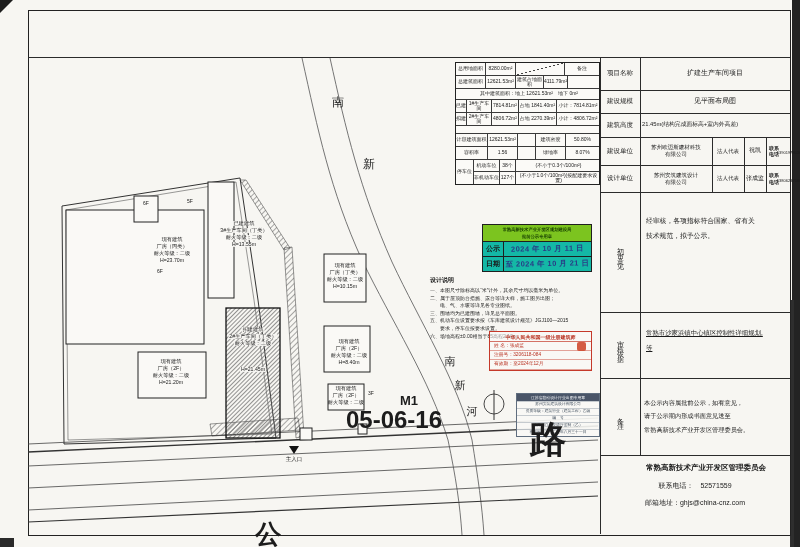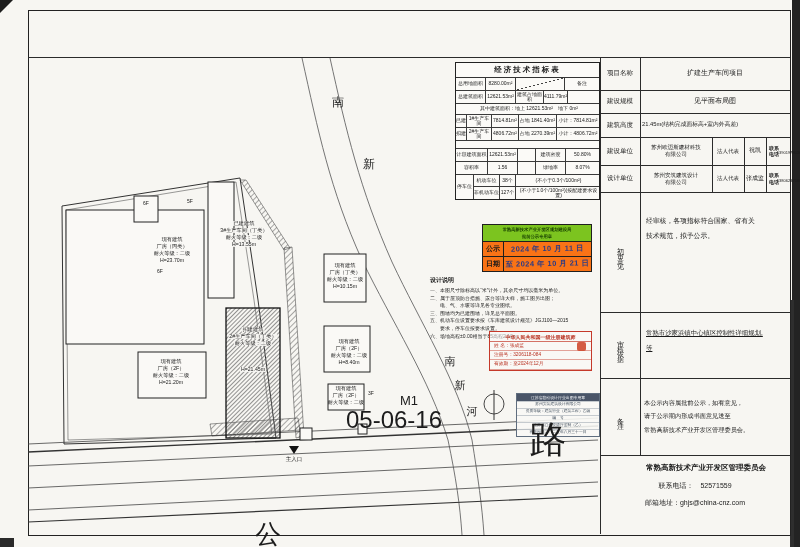--- a/index.html
+++ b/index.html
@@ -22,42 +22,42 @@
   #title{position:absolute;left:28px;top:20px;width:762px;text-align:center;font-size:21px;font-weight:bold;letter-spacing:11px;color:#141414;}
   
   #econ{position:absolute;left:455px;top:62px;width:145px;border:1.2px solid #222;background:rgba(251,250,247,.96);z-index:5;box-sizing:border-box;}
   .et-title{height:14px;border-bottom:1px solid #333;display:flex;align-items:center;justify-content:center;font-size:7.5px;font-weight:bold;letter-spacing:2px;}
   .er{display:flex;border-bottom:1px solid #3a3a3a;box-sizing:border-box;}
   .er:last-child{border-bottom:none;}
   .ec{border-right:1px solid #3a3a3a;font-size:5px;display:flex;align-items:center;justify-content:center;text-align:center;overflow:hidden;line-height:1.05;box-sizing:border-box;}
   .ec.nb{border-right:none;}
   .diag{background:linear-gradient(to bottom right,transparent 48.5%,#444 48.5%,#444 51.5%,transparent 51.5%);}
   
-  #notice{position:absolute;left:482px;top:224px;width:110px;border:1.3px solid #1f1f1f;background:#f97316;z-index:6;box-sizing:border-box;}
+  #notice{position:absolute;left:482px;top:224px;width:110px;border:1.3px solid #1f1f1f;background:#14b8a6;z-index:6;box-sizing:border-box;}
   #notice .band{background:#7cc41f;color:#143b00;font-weight:bold;font-size:4.3px;line-height:7px;text-align:center;padding:1px 0;}
   .nrow{display:flex;border-top:1px solid #1f1f1f;height:14px;}
   .nlab{width:20px;border-right:1px solid #1f1f1f;display:flex;align-items:center;justify-content:center;font-size:7px;font-weight:bold;}
   .ndate{flex:1;display:flex;align-items:center;justify-content:center;font-size:7.4px;font-weight:bold;color:#2a3b86;transform:rotate(-1deg);letter-spacing:.5px;}
   
   #notes{position:absolute;left:430px;top:276px;width:158px;z-index:4;}
   #notes .nt{font-size:6px;font-weight:bold;margin-bottom:2px;}
   #notes .nb2{font-size:5px;line-height:7.6px;color:#1e1e1e;}
   
   #astamp{position:absolute;left:489px;top:331px;width:103px;border:1.5px solid #c5392a;color:#b93222;z-index:6;background:rgba(251,250,247,.55);box-sizing:border-box;}
   #astamp .at{font-size:5px;font-weight:bold;text-align:center;padding:1.5px 0;border-bottom:1px solid rgba(197,57,42,.7);}
   #astamp .ar{font-size:4.8px;line-height:8.2px;padding-left:4px;border-bottom:1px solid rgba(197,57,42,.45);}
   #astamp .ar:last-child{border-bottom:none;}
   #aseal{position:absolute;right:5px;top:10px;width:9px;height:9px;background:#cf4a30;border-radius:2px;opacity:.9;}
   
   #cstamp{position:absolute;left:516px;top:393px;width:84px;border:1px solid #5f6d7e;background:rgba(248,248,245,.9);z-index:5;box-sizing:border-box;}
   #cstamp .cb{background:#4a5568;color:#eef1f4;font-size:3.9px;text-align:center;line-height:7px;}
   #cstamp .cr{font-size:3.8px;line-height:5.9px;text-align:center;color:#3f4d5c;border-top:1px solid #77859466;}
   
   .pl{position:absolute;transform:translateX(-50%);white-space:nowrap;color:#1c1c1c;line-height:1;z-index:6;}
-  .pl.b{font-weight:normal;}
+  .pl.b{font-weight:bold;}
   .pl.chip{background:rgba(248,247,244,.88);padding:0 1px;}
   
   .vtext{position:absolute;writing-mode:vertical-lr;text-orientation:upright;display:flex;align-items:center;justify-content:center;text-align:center;letter-spacing:5px;font-size:7px;}
 </style>
 </head>
 <body>
 <div id="paper">
 
 <div id="edge-r"></div>
 <div id="edge-r2"></div>
@@ -150,21 +150,20 @@
       <div class="pl" style="left: 346px; top: 386px; font-size: 5.2px;">现有建筑</div>
       <div class="pl" style="left: 346px; top: 393px; font-size: 5.2px;">厂房（2F）</div>
       <div class="pl" style="left: 346px; top: 400px; font-size: 5.2px;">耐火等级：二级</div>
       <div class="pl" style="left: 171px; top: 359px; font-size: 5.2px;">现有建筑</div>
       <div class="pl" style="left: 171px; top: 366px; font-size: 5.2px;">厂房（2F）</div>
       <div class="pl" style="left: 171px; top: 373px; font-size: 5.2px;">耐火等级：二级</div>
       <div class="pl" style="left: 171px; top: 380px; font-size: 5.2px;">H=21.20m</div>
     </div>
 
 <div id="econ">
-  <div class="et-title">经济技术指标表</div>
   <div class="er" style="height:13px">
     <div class="ec" style="width:30px">总用地面积</div>
     <div class="ec" style="width:30px">8280.00m²</div>
     <div class="ec diag" style="width:49px"></div>
     <div class="ec nb" style="flex:1">备注</div>
   </div>
   <div class="er" style="height:13px">
     <div class="ec" style="width:30px">总建筑面积</div>
     <div class="ec" style="width:30px">12621.53m²</div>
     <div class="ec" style="width:28px">建筑占地面积</div>

